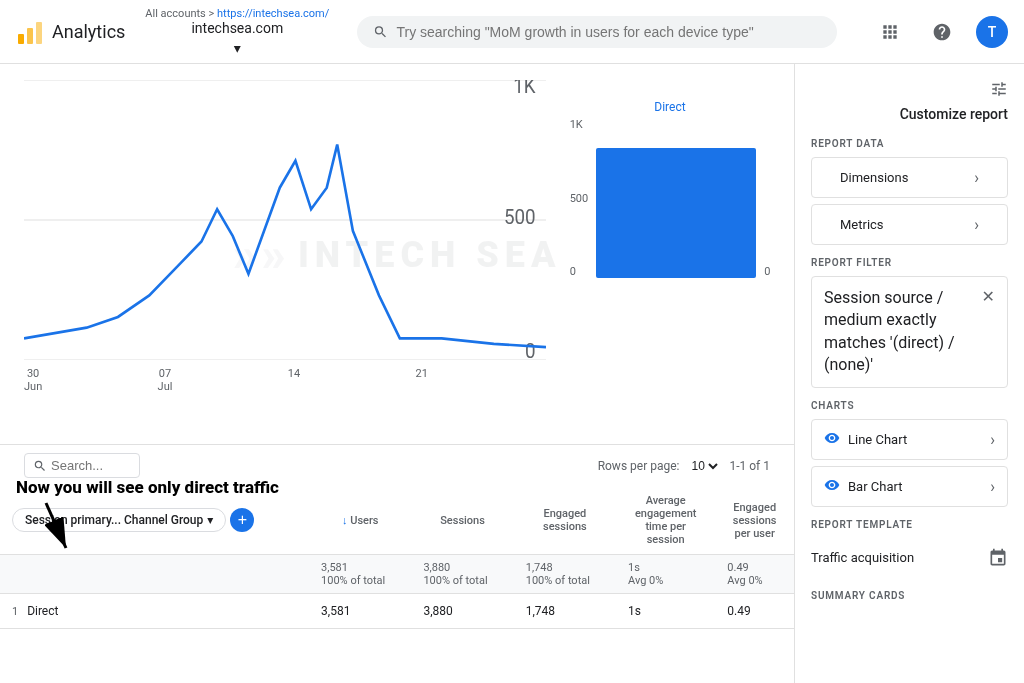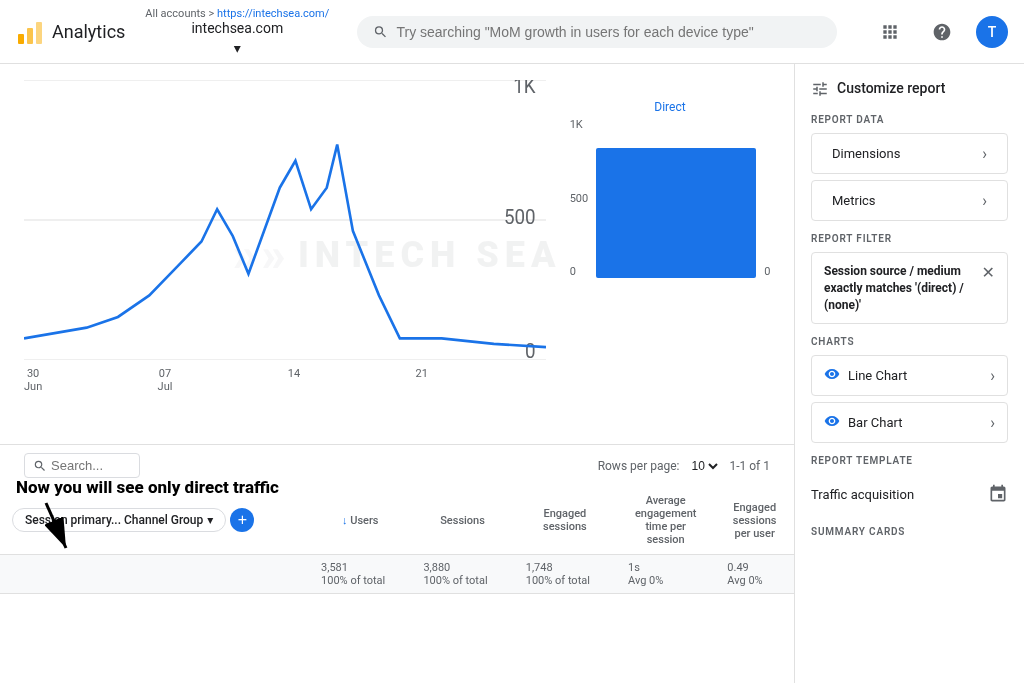--- a/index.html
+++ b/index.html
@@ -267,23 +267,24 @@
     .right-sidebar {
       width: 230px;
       background: #fff;
       border-left: 1px solid #e0e0e0;
       padding: 16px;
       overflow-y: auto;
     }
 
     .customize-header {
       display: flex;
-      align-items: flex-start;
+      align-items: flex-end;
       gap: 8px;
       margin-bottom: 16px;
+      flex-direction: column;
     }
     .customize-title {
       font-size: 14px;
       font-weight: 500;
       color: #202124;
     }
 
     .section-label {
       font-size: 10px;
       font-weight: 600;
@@ -291,21 +292,21 @@
       letter-spacing: 0.8px;
       text-transform: uppercase;
       margin-bottom: 8px;
       margin-top: 12px;
     }
 
     .sidebar-row {
       display: flex;
       align-items: center;
       justify-content: space-between;
-      padding: 10px 20px;
+      padding: 10px 28px;
       border: 1px solid #e0e0e0;
       border-radius: 4px;
       margin-bottom: 6px;
       cursor: pointer;
     }
     .sidebar-row-label {
       font-size: 13px;
       color: #202124;
     }
     .chevron {
@@ -316,25 +317,24 @@
     .filter-row {
       display: flex;
       align-items: flex-start;
       justify-content: space-between;
       padding: 10px 12px;
       border: 1px solid #e0e0e0;
       border-radius: 4px;
       margin-bottom: 6px;
     }
     .filter-text {
-      font-size: 12px;
+      font-size: 16px;
       color: #202124;
       flex: 1;
       line-height: 1.4;
-      font-weight: bold;
     }
     .close-btn {
       color: #5f6368;
       cursor: pointer;
       font-size: 16px;
       margin-left: 4px;
     }
 
     .chart-option-row {
       display: flex;
@@ -574,20 +574,32 @@
             <td>
               <div>1s</div>
               <div>Avg 0%</div>
             </td>
             <td>
               <div>0.49</div>
               <div>Avg 0%</div>
             </td>
           </tr>
 
+          <tr>
+            <td class="left">
+              <span class="row-num">1</span>
+              &nbsp;
+              <span>Direct</span>
+            </td>
+            <td>3,581</td>
+            <td>3,880</td>
+            <td>1,748</td>
+            <td>1s</td>
+            <td>0.49</td>
+          </tr>
         </tbody>
       </table>
 
       <div style="position:absolute; left:16px; top:-10px; display:flex; flex-direction:column; align-items:flex-start;">
         <div style="font-size:17px; font-weight:800; color:#000; max-width:280px; line-height:1.3;">Now you will see only direct traffic</div>
         <svg width="80" height="60" viewBox="0 0 80 60">
           <defs>
             <marker id="arrowhead" markerWidth="10" markerHeight="7" refX="10" refY="3.5" orient="auto">
               <polygon points="0 0, 10 3.5, 0 7" fill="#000"></polygon>
             </marker>

